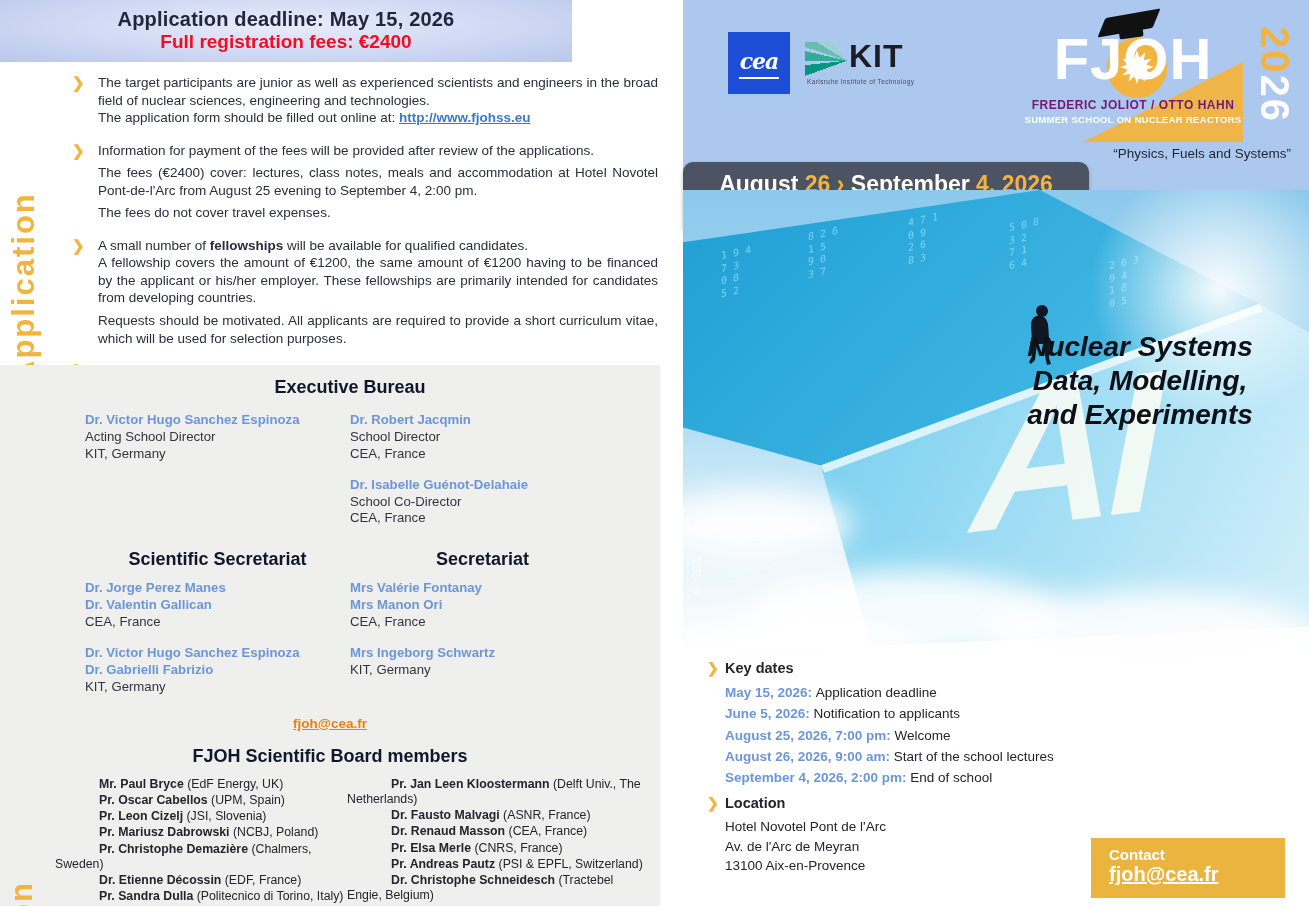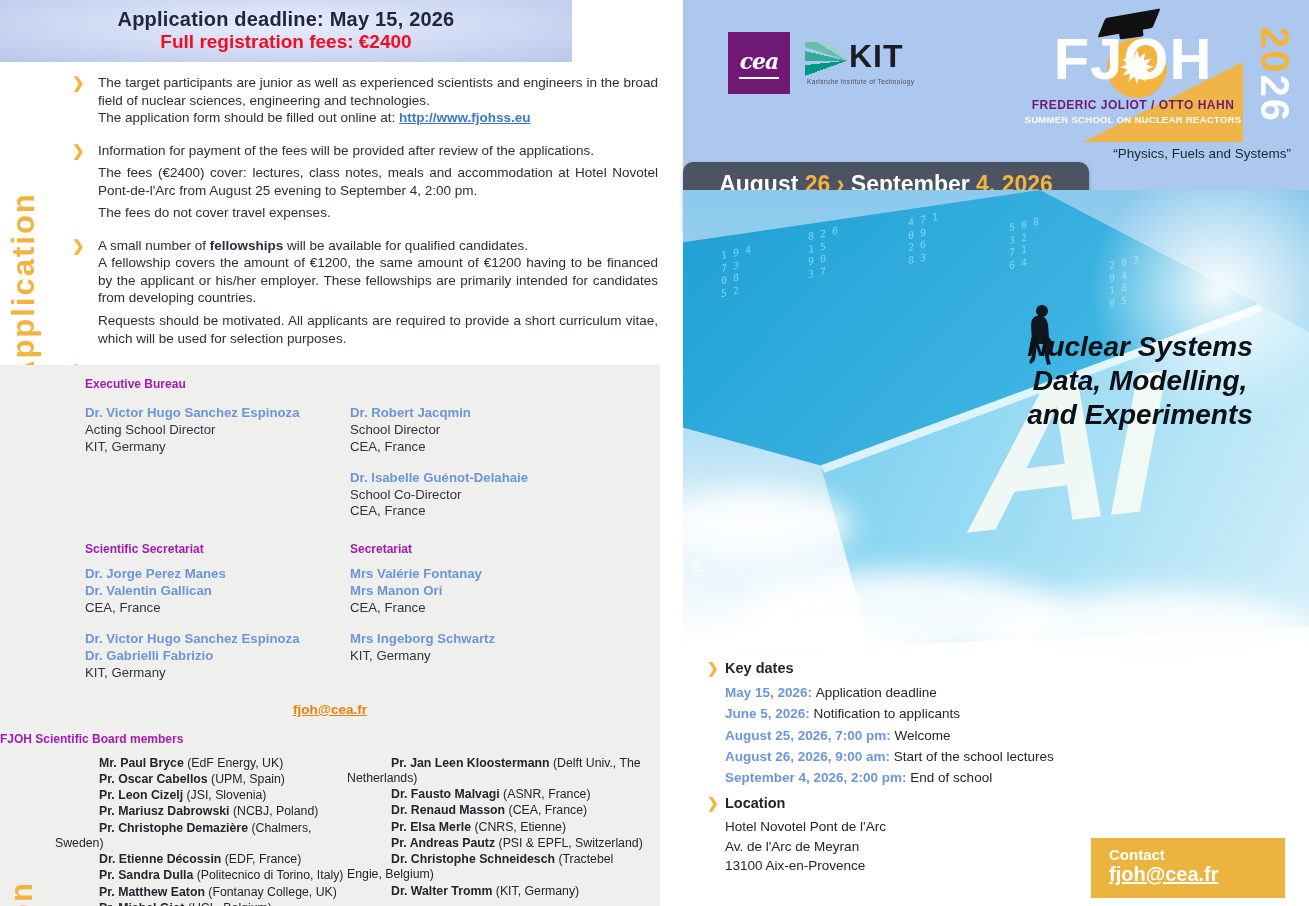--- a/index.html
+++ b/index.html
@@ -22,41 +22,41 @@
   #bullets { position:absolute; left:70px; top:74px; width:588px; color:#2a2d3d;
     font-size:13.5px; line-height:1.3; }
   .bullet { position:relative; padding-left:28px; margin-bottom:15px; text-align:justify; }
   .chev { position:absolute; left:2px; top:-1px; color:#f2b43e; font-weight:bold; font-size:15px; }
   .bullet p { margin-bottom:5px; }
   .bullet p:last-child { margin-bottom:0; }
   a.blue-link { color:#3b78c9; font-weight:bold; }
   .bold { font-weight:bold; }
 
   #gray-section { position:absolute; left:0; top:365px; width:660px; height:541px; background:#efefee; }
-  .center-h { text-align:left; font-weight:bold; font-size:12px; color:#a21caf; }
+  .center-h { text-align:center; font-weight:bold; font-size:18px; color:#0f172a; }
   #exec-wrap { padding:12px 45px 0 85px; }
   #exec-grid { display:grid; grid-template-columns:265px 1fr; margin-top:14px; }
   .person { font-size:13.2px; color:#33343f; line-height:1.28; margin-bottom:14px; }
   .person .pname { color:#6c96d8; font-weight:bold; }
   #sec-headers { display:grid; grid-template-columns:265px 1fr; padding:8px 45px 0 85px; }
   #sec-grid { display:grid; grid-template-columns:265px 1fr; padding:10px 45px 0 85px; }
   #email-line { text-align:center; margin-top:4px; }
   #email-line a { color:#e8820c; font-weight:bold; font-size:13.5px; }
   #board-header { margin-top:14px; }
   #board-grid { display:grid; grid-template-columns:292px 1fr; padding:10px 10px 0 55px; }
   .board-col { font-size:12.3px; line-height:1.24; color:#23242e; }
   .board-col div { margin-bottom:1px; }
   .board-col .bname { font-weight:bold;padding-left:44px; }
 
   
   #right-page { position:absolute; left:683px; top:0; width:626px; height:906px; background:#fff; }
   #blue-band { position:absolute; left:0; top:0; width:626px; height:190px; background:#adc8ef; }
 
   
-  #cea-logo { position:absolute; left:45px; top:32px; width:62px; height:62px; background:#701a75;
+  #cea-logo { position:absolute; left:45px; top:32px; width:62px; height:62px; background:#1d4ed8;
     display:flex; flex-direction:column; align-items:center; justify-content:center; }
   #cea-logo .cea-txt { color:#fff; font-size:22px; font-style:italic; font-weight:bold;
     font-family:"DejaVu Serif", serif; letter-spacing:-1px; }
   #cea-logo .cea-bar { width:40px; height:2px; background:#fff; margin-top:3px; }
 
   
   #kit-logo { position:absolute; left:122px; top:40px; width:150px; height:50px; }
   #kit-fan { position:absolute; left:0; top:2px; width:42px; height:34px;
     background:conic-gradient(from 250deg at 100% 55%, #009682 0 14deg, transparent 14deg 19deg,
       #33ab97 0 33deg, transparent 33deg 38deg, #66c0ac 0 52deg, transparent 52deg 57deg,
@@ -258,21 +258,21 @@
           <div><span class="bname">Pr. Michel Giot </span><span>(UCL, Belgium)</span></div>
         </div>
       <div class="board-col">
 
           <div><span class="bname">Pr. Jan Leen Kloostermann </span><span>(Delft Univ., The Netherlands)</span></div>
 
           <div><span class="bname">Dr. Fausto Malvagi </span><span>(ASNR, France)</span></div>
 
           <div><span class="bname">Dr. Renaud Masson </span><span>(CEA, France)</span></div>
 
-          <div><span class="bname">Pr. Elsa Merle </span><span>(CNRS, Etienne)</span></div>
+          <div><span class="bname">Pr. Elsa Merle </span><span>(CNRS, France)</span></div>
 
           <div><span class="bname">Pr. Andreas Pautz </span><span>(PSI &amp; EPFL, Switzerland)</span></div>
 
           <div><span class="bname">Dr. Christophe Schneidesch </span><span>(Tractebel Engie, Belgium)</span></div>
 
           <div><span class="bname">Dr. Walter Tromm </span><span>(KIT, Germany)</span></div>
 
         </div>
     </div>
   </div>

